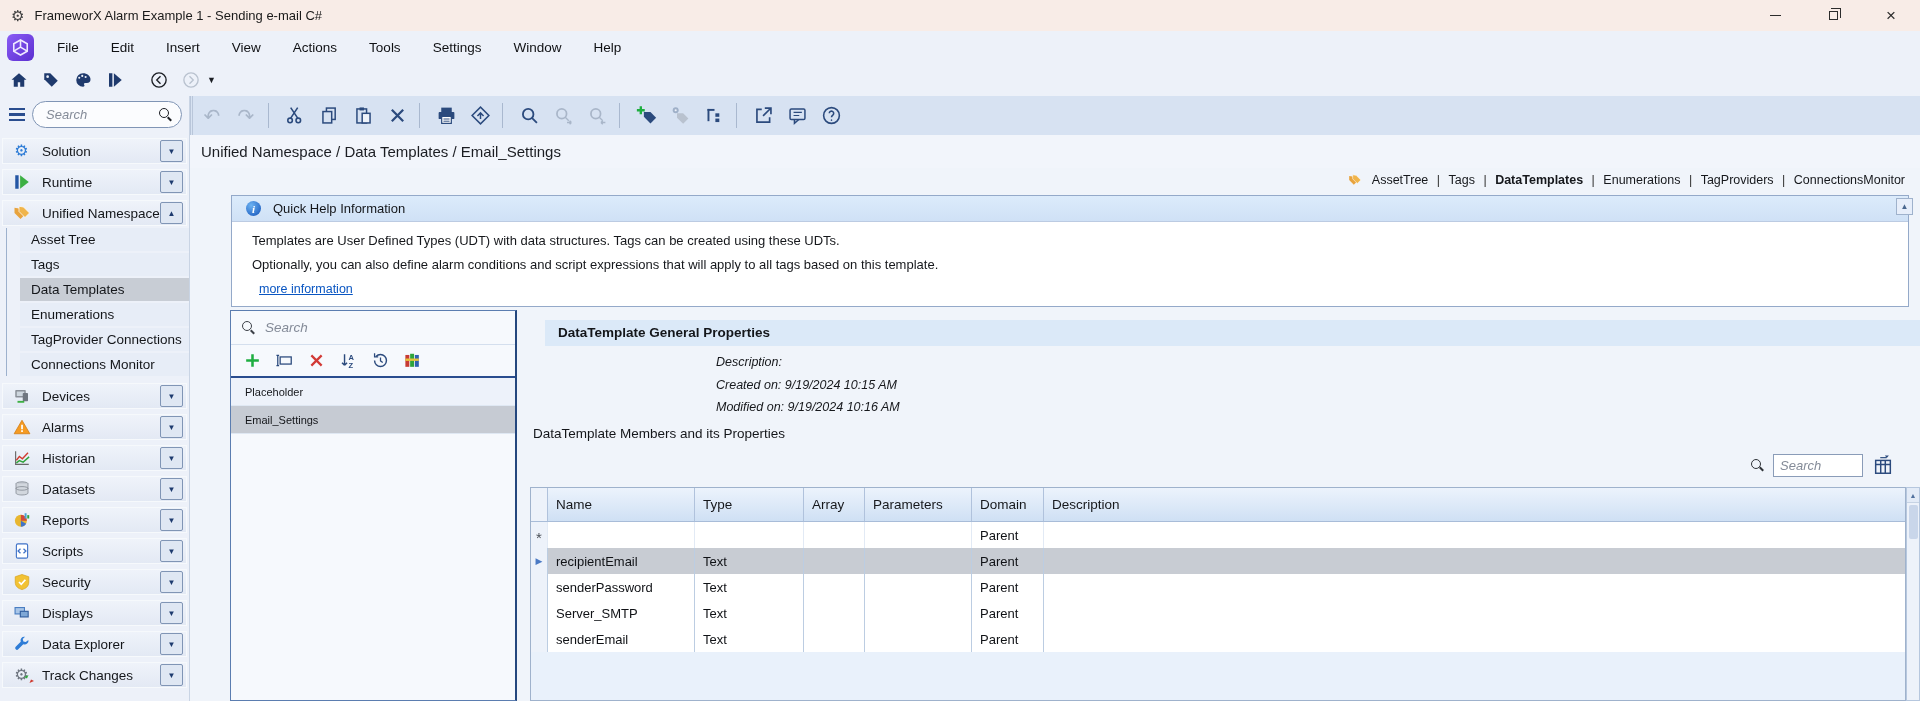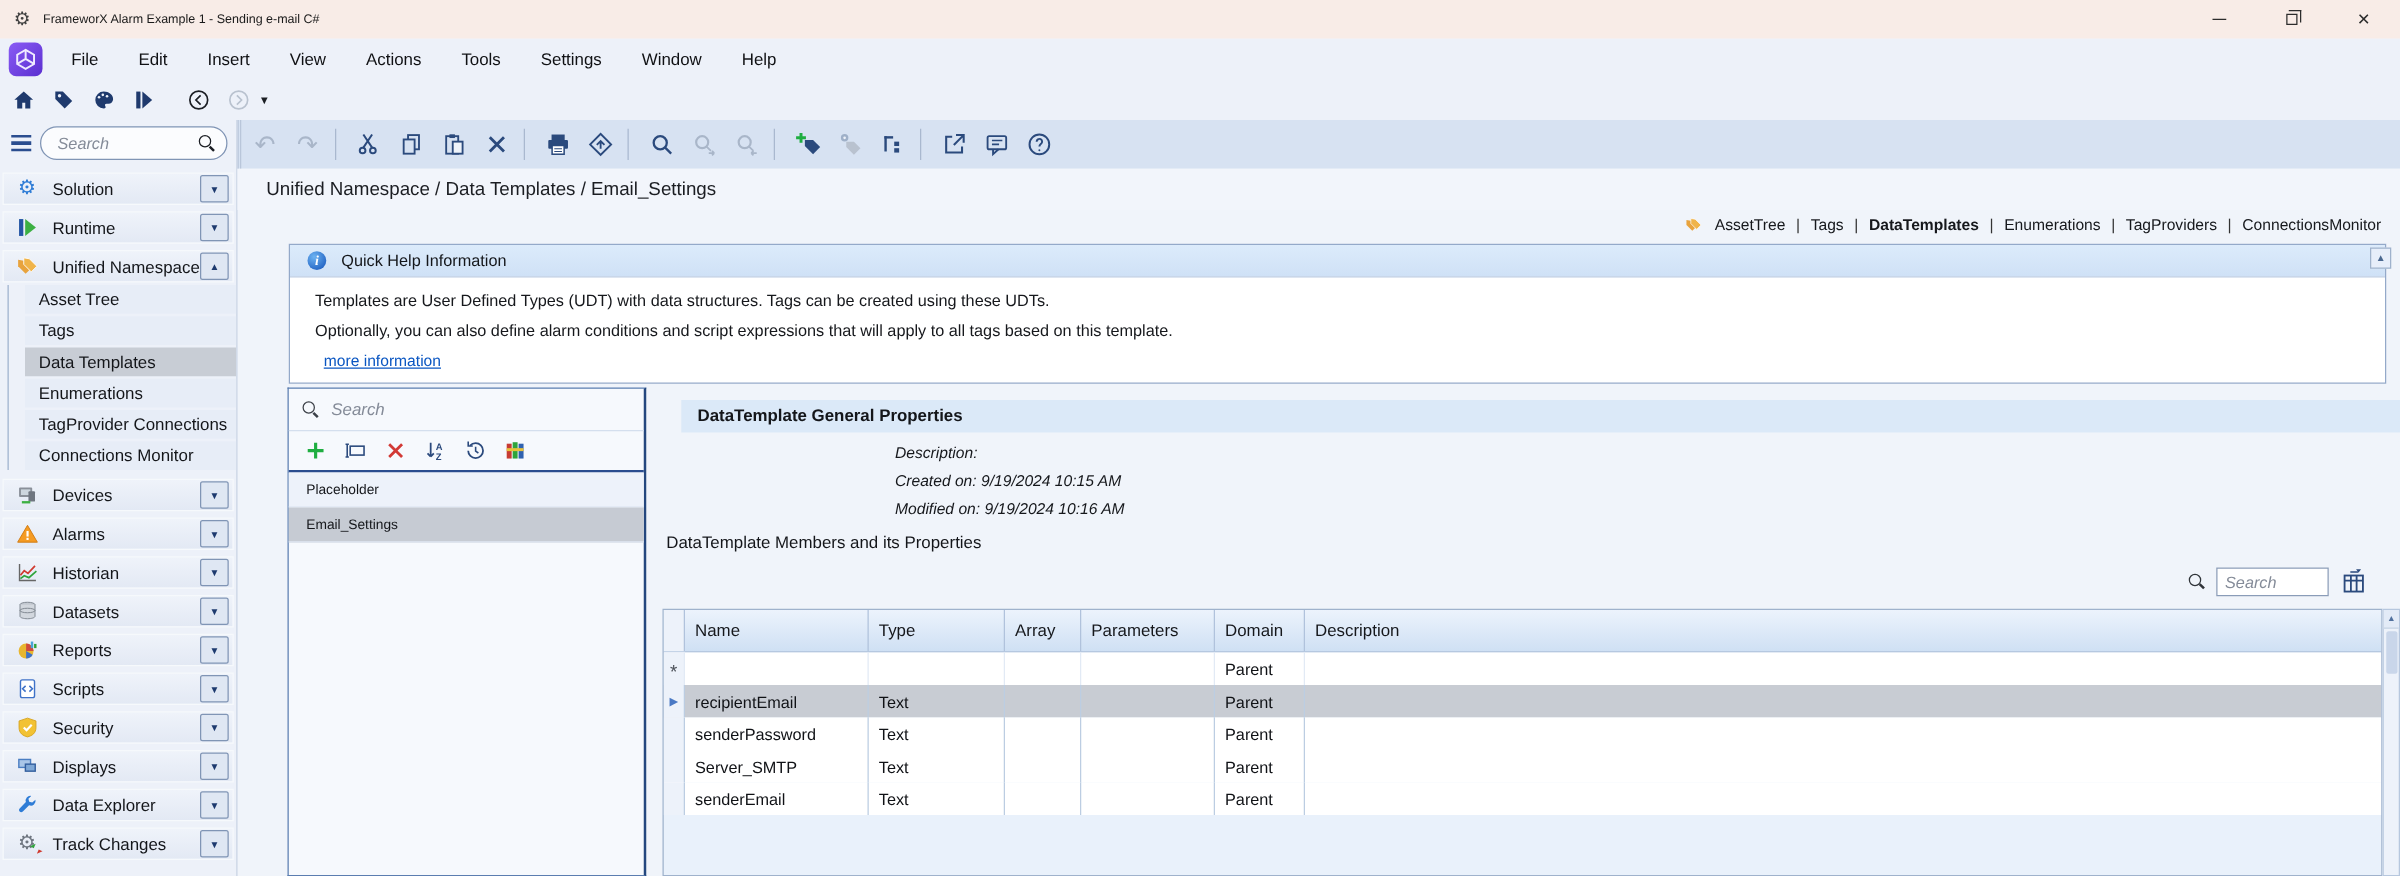--- a/index.html
+++ b/index.html
@@ -3,21 +3,21 @@
 <meta charset="utf-8">
 <style>
 * {margin:0; padding:0; box-sizing:border-box;}
 html,body {width:1920px; height:701px; overflow:hidden;}
 body {font-family:"Liberation Sans",sans-serif; background:#eef2f9; font-size:13px; color:#16181c;}
 .app {position:relative; width:1920px; height:701px; background:#f0f4fa; overflow:hidden;}
 
 
 .titlebar {position:absolute; left:0; top:0; width:100%; height:31px; background:#f8ece7; display:flex; align-items:center;}
 .app-gear {margin-left:11px; font-size:15px; color:#414141; line-height:1;}
-.window-title {margin-left:10px; font-size:10px; color:#1a1a1a;}
+.window-title {margin-left:10px; font-size:13px; color:#1a1a1a;}
 .win-controls {margin-left:auto; display:flex; height:100%;}
 .win-btn {width:58px; display:flex; align-items:center; justify-content:center; color:#2c2c2c;}
 .min-glyph {width:11px; height:1.5px; background:#2c2c2c;}
 .restore-glyph {position:relative; width:9px; height:9px; border:1.2px solid #2c2c2c; background:#f8ece7;}
 .restore-glyph::before {content:""; position:absolute; left:1.5px; top:-4.5px; width:9px; height:9px; border-top:1.2px solid #2c2c2c; border-right:1.2px solid #2c2c2c;}
 .close-glyph {font-size:17px; line-height:1;}
 
 
 .menubar {position:absolute; left:0; top:31px; width:100%; height:33px; background:#edf1f9; display:flex; align-items:center;}
 .logo {width:27px; height:27px; margin-left:7px; border-radius:6px; background:linear-gradient(135deg,#8a5cf5,#5b2fd0); display:flex; align-items:center; justify-content:center; flex:none;}
@@ -53,21 +53,21 @@
 
 
 .toolbar {position:absolute; left:190px; top:96px; width:1730px; height:39px; background:#d7e2f2; display:flex; align-items:center; border-left:3px double #b9c6da;}
 .tb-icon {width:30px; height:27px; display:flex; align-items:center; justify-content:center; margin-left:4px;}
 .tb-icon svg {width:21px; height:21px;}
 .tb-sep {width:1px; height:25px; background:#a9b8cf; margin:0 7px; flex:none;}
 .tb-char {font-size:20px; color:#a9b6c9; line-height:1;}
 
 
 .breadcrumb-row {position:absolute; left:190px; top:135px; width:1730px; height:33px; background:#f2f5fb; display:flex; align-items:center;}
-.breadcrumb {margin-left:23px; font-size:15px; color:#1b1d22;}
+.breadcrumb {margin-left:11px; font-size:15px; color:#1b1d22;}
 .navlinks-row {position:absolute; left:190px; top:168px; width:1730px; height:24px; display:flex; align-items:center; justify-content:flex-end; padding-right:10px; font-size:12.5px; color:#16181c;}
 .nav-tags-icon {display:flex; margin-right:5px;}
 .nav-tags-icon svg {width:14px; height:14px;}
 .nav-link {padding:0 5px; cursor:default;}
 .nav-link.active {font-weight:bold;margin-top:30px;}
 .nav-sep {color:#333;}
 
 
 .quickhelp {position:absolute; left:231px; top:195px; width:1678px; height:112px; background:#fff; border:1px solid #94a9c9;}
 .qh-header {height:26px; background:linear-gradient(#dcebfb,#cfe1f6); border-bottom:1px solid #bccbe2; display:flex; align-items:center;}

